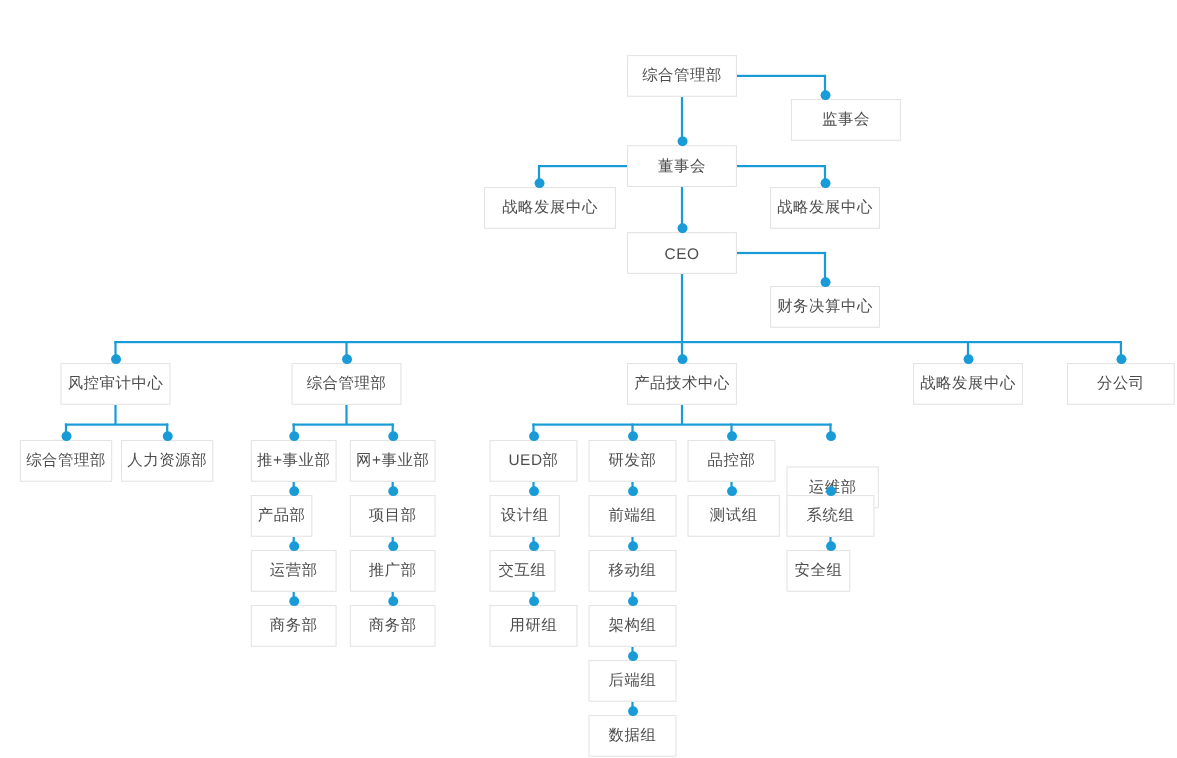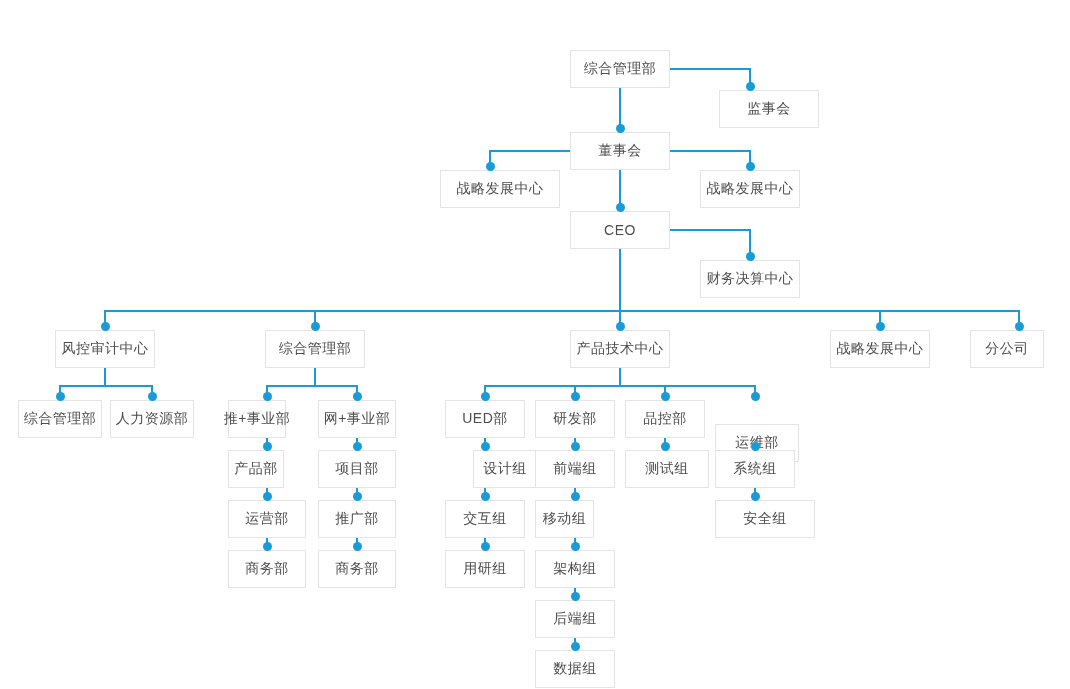--- a/index.html
+++ b/index.html
@@ -137,40 +137,40 @@
       <div class="node" style="left: 700px; top: 90px; width: 100px; margin-left: 19px;">监事会</div>
       <div class="node" style="left: 570px; top: 132px; width: 100px;">董事会</div>
       <div class="node" style="left: 440px; top: 170px; width: 120px;">战略发展中心</div>
       <div class="node" style="left: 700px; top: 170px; width: 100px;">战略发展中心</div>
       <div class="node" style="left: 570px; top: 211px; width: 100px;">CEO</div>
       <div class="node" style="left: 700px; top: 260px; width: 100px;">财务决算中心</div>
       <div class="node" style="left: 55px; top: 330px; width: 100px;">风控审计中心</div>
       <div class="node" style="left: 265px; top: 330px; width: 100px;">综合管理部</div>
       <div class="node" style="left: 570px; top: 330px; width: 100px;">产品技术中心</div>
       <div class="node" style="left: 830px; top: 330px; width: 100px;">战略发展中心</div>
-      <div class="node" style="left: 970px; top: 330px; width: 74px;">分公司</div>
+      <div class="node" style="left: 970px; top: 330px; width: 98px;">分公司</div>
       <div class="node" style="left: 18px; top: 400px; width: 84px;">综合管理部</div>
       <div class="node" style="left: 110px; top: 400px; width: 84px;">人力资源部</div>
-      <div class="node" style="left: 228px; top: 400px; width: 58px;">推+事业部</div>
+      <div class="node" style="left: 228px; top: 400px; width: 78px;">推+事业部</div>
       <div class="node" style="left: 318px; top: 400px; width: 78px;">网+事业部</div>
       <div class="node" style="left: 228px; top: 450px; width: 56px;">产品部</div>
       <div class="node" style="left: 318px; top: 450px; width: 78px;">项目部</div>
       <div class="node" style="left: 228px; top: 500px; width: 78px;">运营部</div>
       <div class="node" style="left: 318px; top: 500px; width: 78px;">推广部</div>
       <div class="node" style="left: 228px; top: 550px; width: 78px;">商务部</div>
       <div class="node" style="left: 318px; top: 550px; width: 78px;">商务部</div>
       <div class="node" style="left: 445px; top: 400px; width: 80px;">UED部</div>
       <div class="node" style="left: 535px; top: 400px; width: 80px;">研发部</div>
       <div class="node" style="left: 625px; top: 400px; width: 80px;">品控部</div>
       <div class="node" style="left: 715px; top: 424px; width: 84px;">运维部</div>
-      <div class="node" style="left: 445px; top: 450px; width: 64px; margin-left: 28px;">设计组</div>
-      <div class="node" style="left: 445px; top: 500px; width: 80px;">交互组</div>
+      <div class="node" style="left: 445px; top: 450px; width: 64px;">设计组</div>
+      <div class="node" style="left: 445px; top: 500px; width: 60px;">交互组</div>
       <div class="node" style="left: 445px; top: 550px; width: 80px;">用研组</div>
       <div class="node" style="left: 535px; top: 450px; width: 80px;">前端组</div>
-      <div class="node" style="left: 535px; top: 500px; width: 59px;">移动组</div>
+      <div class="node" style="left: 535px; top: 500px; width: 80px;">移动组</div>
       <div class="node" style="left: 535px; top: 550px; width: 80px;">架构组</div>
       <div class="node" style="left: 535px; top: 600px; width: 80px;">后端组</div>
       <div class="node" style="left: 535px; top: 650px; width: 80px;">数据组</div>
       <div class="node" style="left: 625px; top: 450px; width: 84px;">测试组</div>
       <div class="node" style="left: 715px; top: 450px; width: 80px;">系统组</div>
-      <div class="node" style="left: 715px; top: 500px; width: 100px;">安全组</div>
+      <div class="node" style="left: 715px; top: 500px; width: 58px;">安全组</div>
     </div>
 </div>
 
 </body></html>

